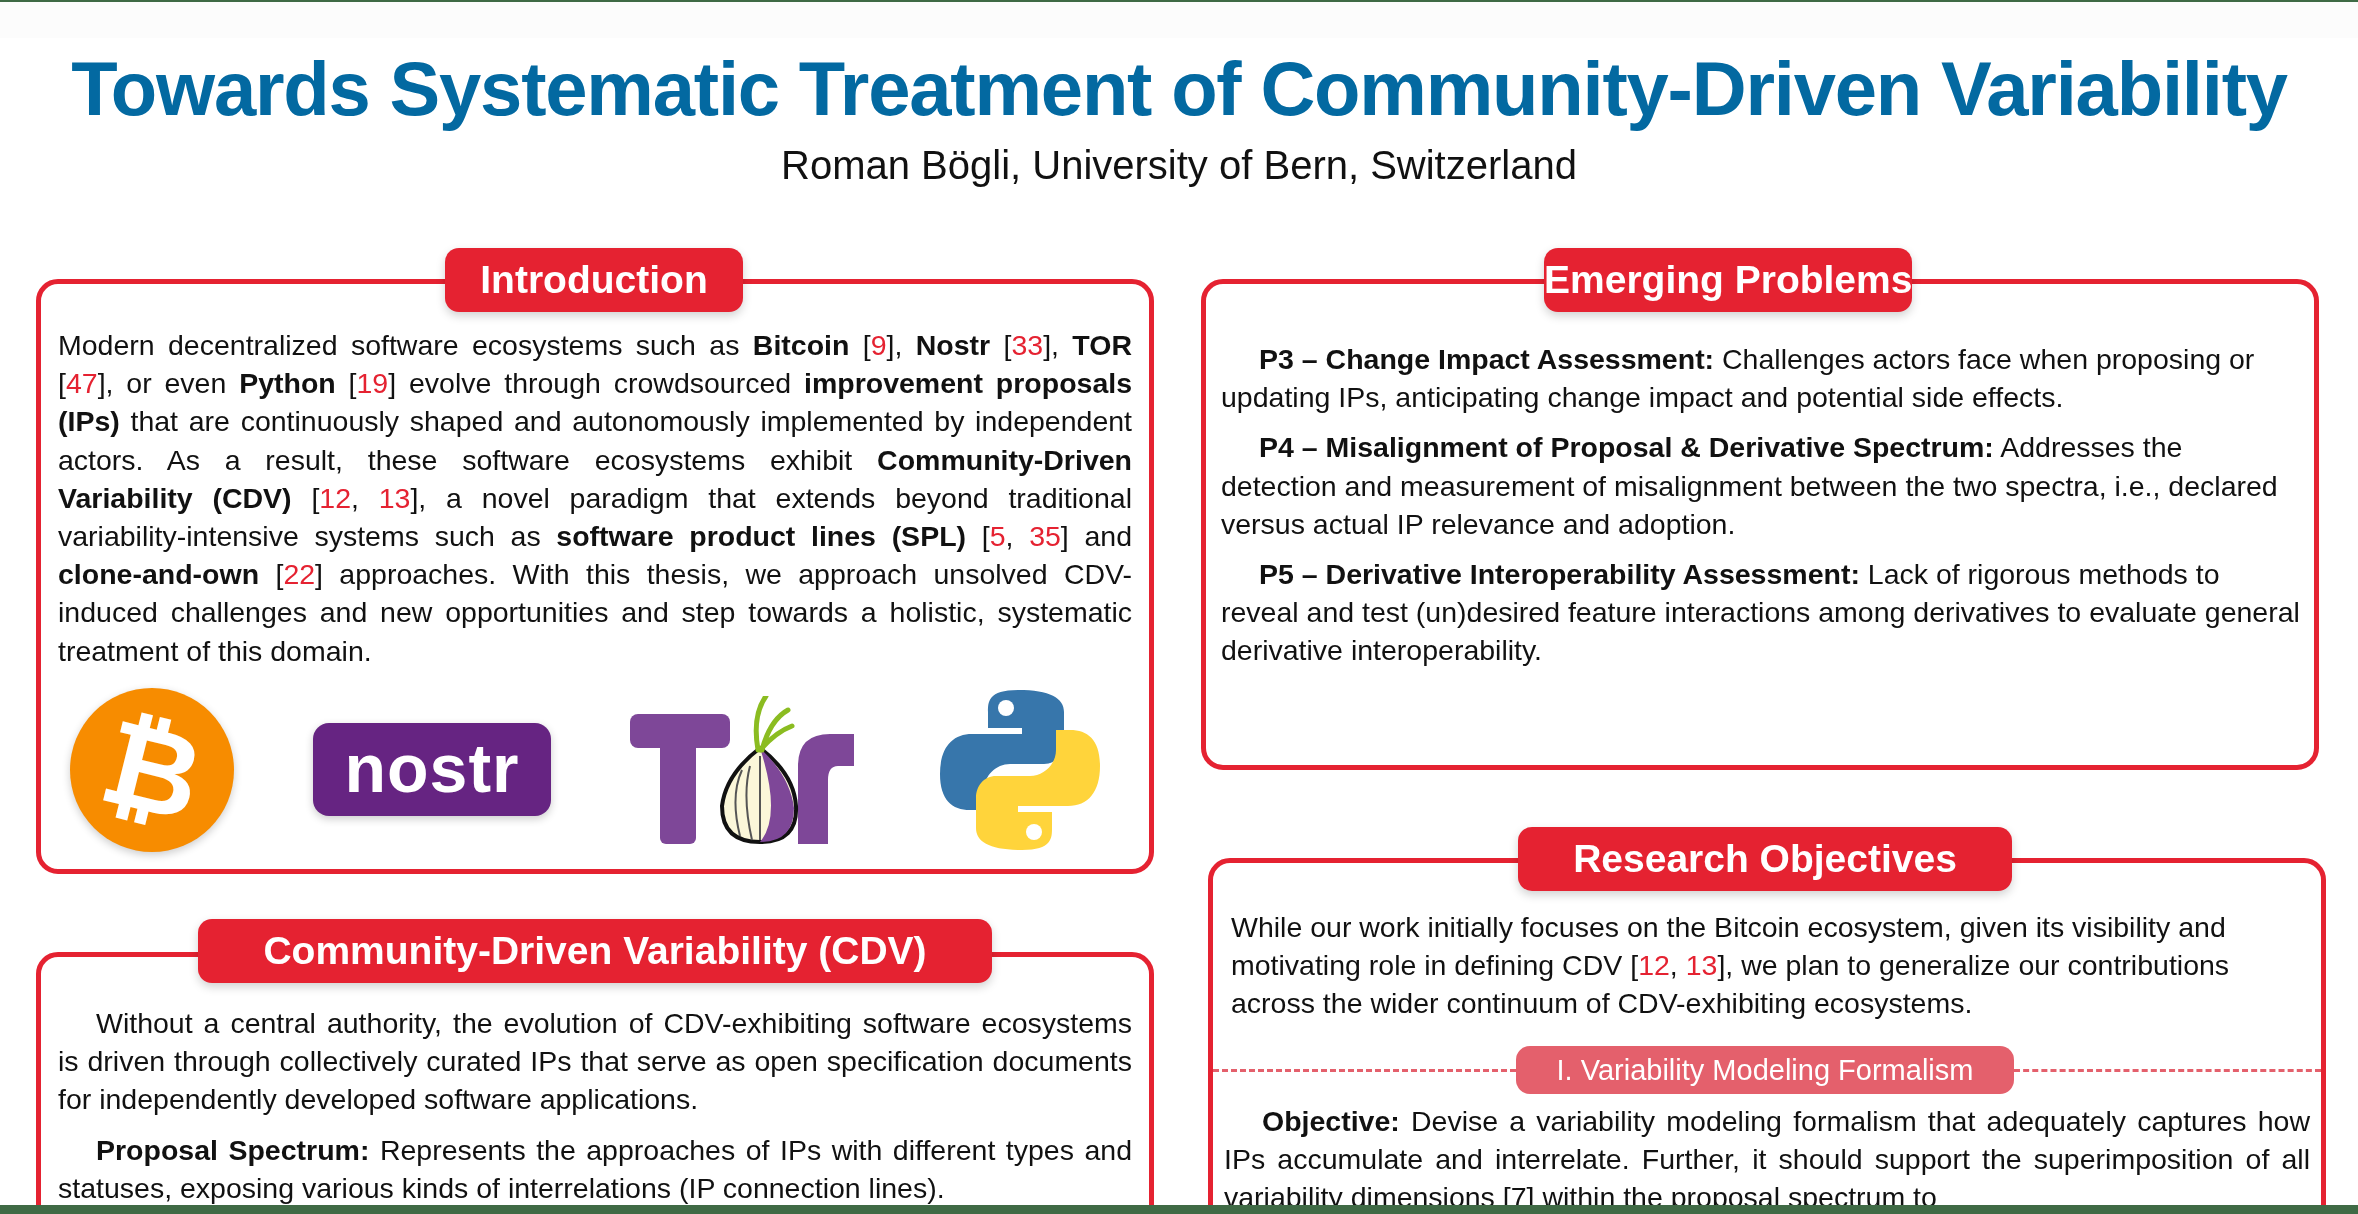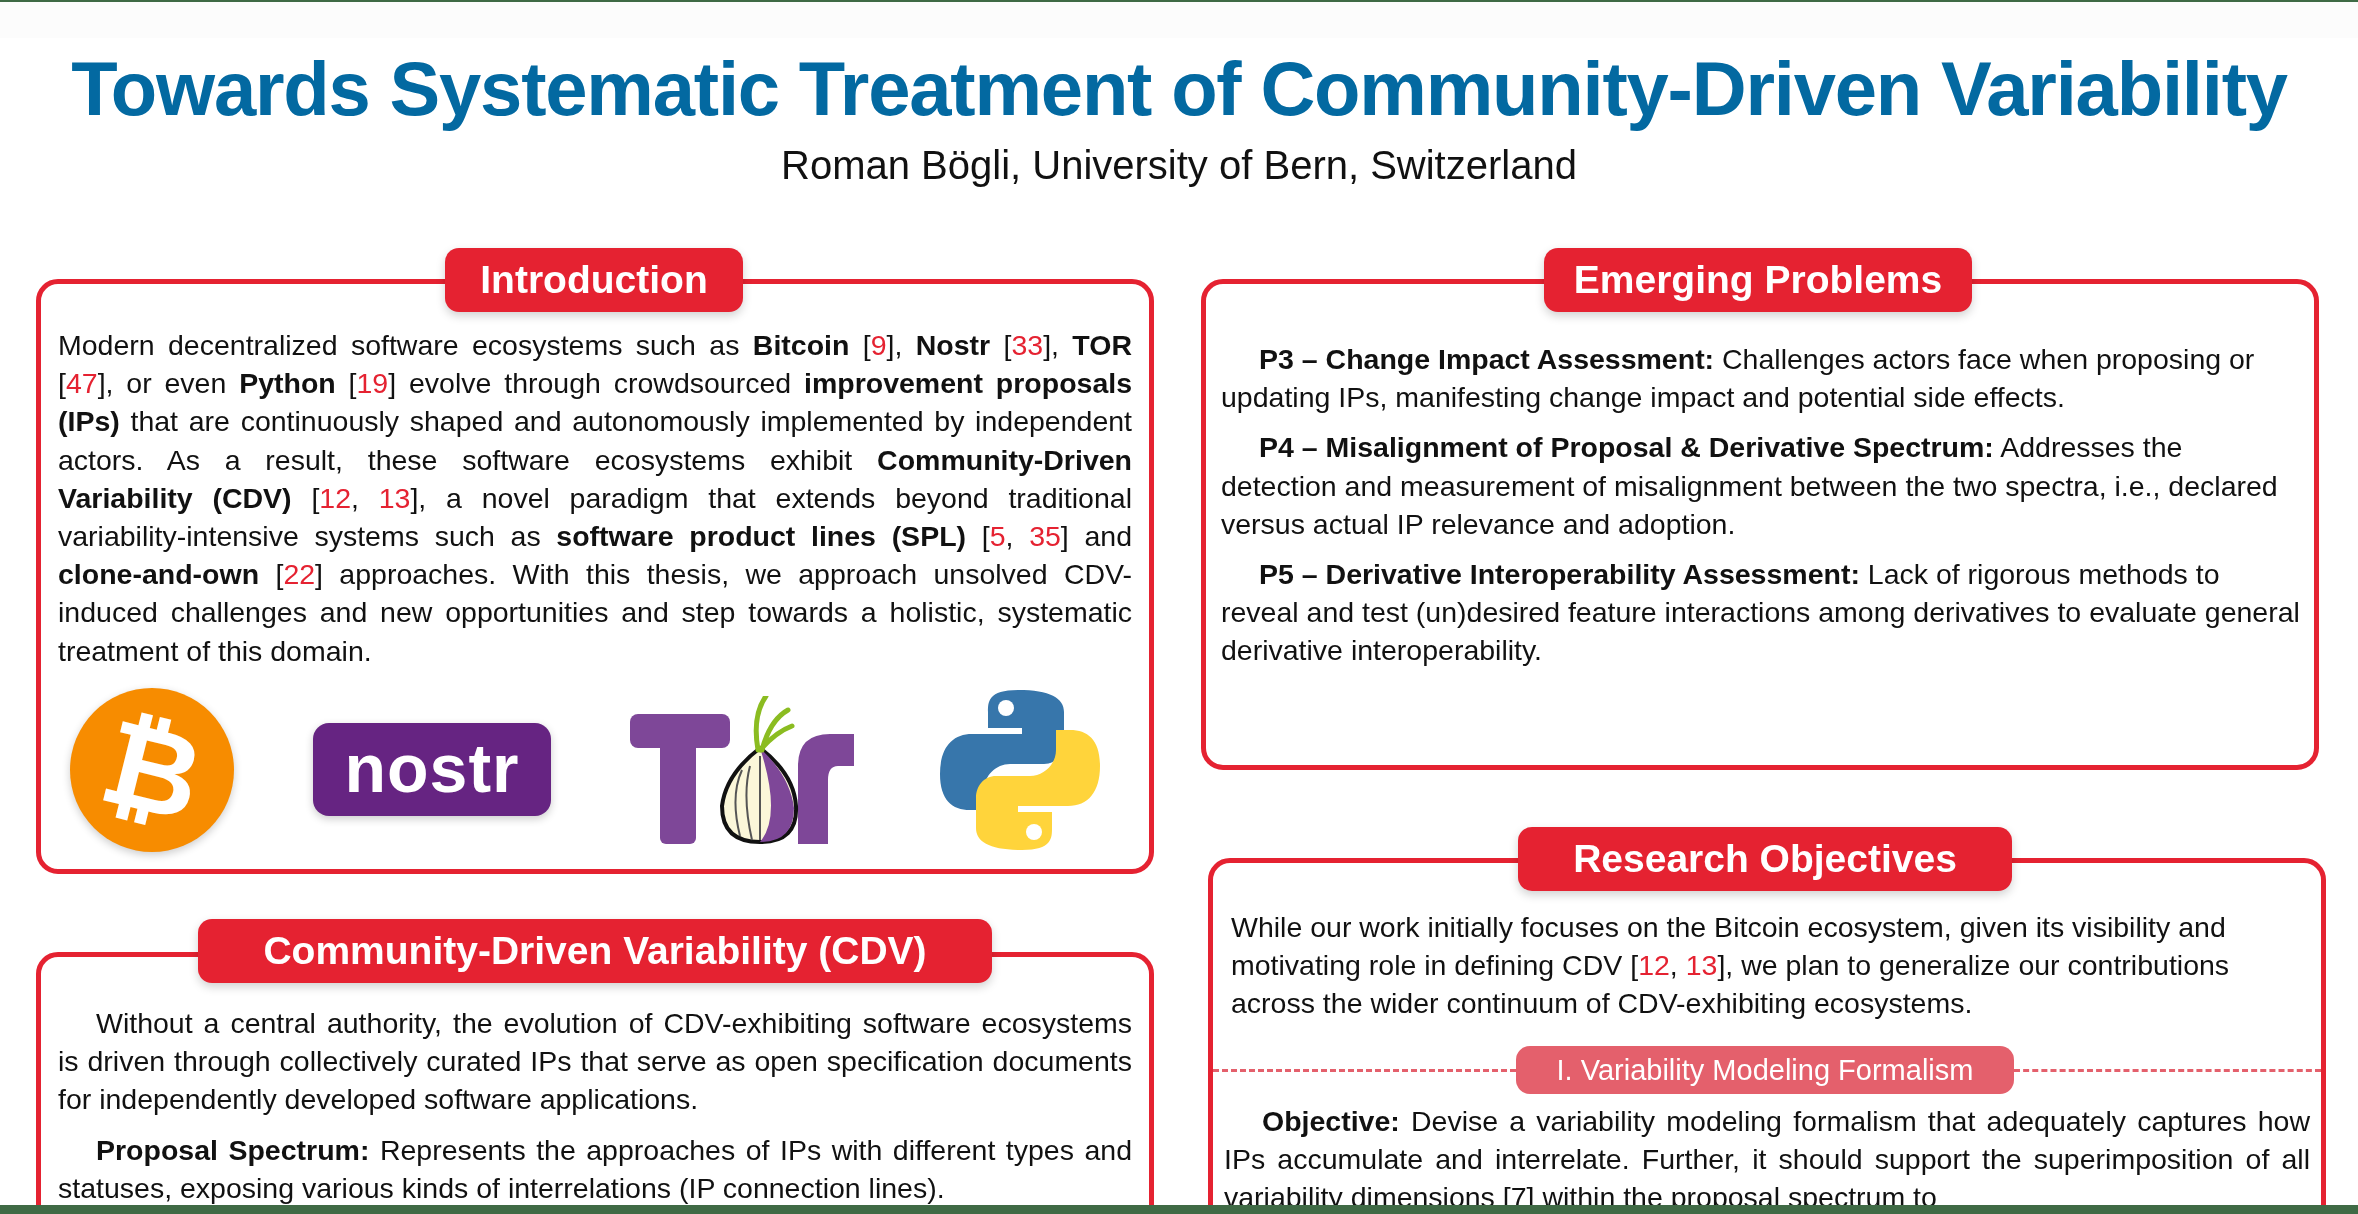--- a/index.html
+++ b/index.html
@@ -114,23 +114,23 @@
 <div class="box" style="left:36px; top:952px; width:1118px; height:300px;"></div>
 <div class="pill" style="left:198px; top:919px; width:794px;">Community-Driven Variability (CDV)</div>
 <div class="txt justify" style="left:58px; top:1004px; width:1074px;">
   <p class="indent">Without a central authority, the evolution of CDV-exhibiting software ecosystems is driven through collectively curated IPs that serve as open specification documents for independently developed software applications.</p>
   <p class="indent" style="margin-top:12px;">
     <b>Proposal Spectrum:</b><span> Represents the approaches of IPs with different types and statuses, exposing various kinds of interrelations (IP connection lines).</span>
   </p>
 </div>
 
 <div class="box" style="left:1201px; top:279px; width:1118px; height:491px;"></div>
-<div class="pill" style="left:1544px; top:248px; width:428px;">Emerging Problems</div>
+<div class="pill" style="left:1544px; top:248px; width:368px;">Emerging Problems</div>
 <div class="txt" style="left:1221px; top:328px; width:1080px;">
-  <p class="indent" style="margin-top:12px;"><b>P3 – Change Impact Assessment:</b><span> Challenges actors face when proposing or updating IPs, manifesting change impact and potential side effects.</span></p>
+  <p class="indent" style="margin-top:12px;"><b>P3 – Change Impact Assessment:</b><span> Challenges actors face when proposing or updating IPs, anticipating change impact and potential side effects.</span></p>
   <p class="indent" style="margin-top:12px;"><b>P4 – Misalignment of Proposal &amp; Derivative Spectrum:</b><span> Addresses the detection and measurement of misalignment between the two spectra, i.e., declared versus actual IP relevance and adoption.</span></p>
   <p class="indent" style="margin-top:12px;"><b>P5 – Derivative Interoperability Assessment:</b><span> Lack of rigorous methods to reveal and test (un)desired feature interactions among derivatives to evaluate general derivative interoperability.</span></p>
 </div>
 
 <div class="box" style="left:1208px; top:858px; width:1118px; height:400px;"></div>
 <div class="pill" style="left:1518px; top:827px; width:494px;">Research Objectives</div>
 <div class="txt" style="left:1231px; top:908px; width:1080px;">
   <p id="ro-intro"><span>While our work initially focuses on the Bitcoin ecosystem, given its visibility and motivating role in defining CDV [</span><span class="cite">12</span><span>, </span><span class="cite">13</span><span>], we plan to generalize our contributions across the wider continuum of CDV-exhibiting ecosystems.</span></p>
 </div>
 

